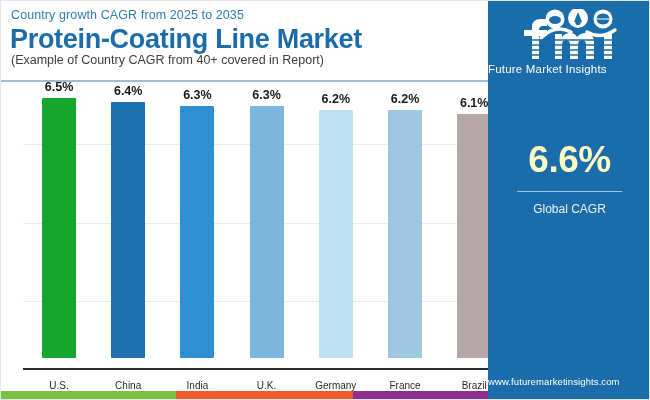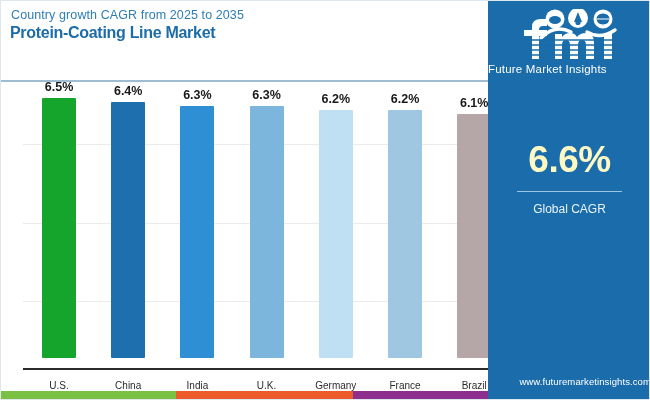--- a/index.html
+++ b/index.html
@@ -39,21 +39,21 @@
     position: absolute;
     left: 10px; top: 7px;
     font-size: 12.5px;
     color: #2e7eb5;
     letter-spacing: 0.1px;
     white-space: nowrap;
   }
   #main-title {
     position: absolute;
     left: 9px; top: 23px;
-    font-size: 16px;
+    font-size: 27px;
     font-weight: bold;
     color: #1b6ca8;
     letter-spacing: -0.3px;
     white-space: nowrap;
   }
   #subtitle {
     position: absolute;
     left: 10px; top: 52px;
     font-size: 12.5px;
     color: #3c4043;
@@ -183,36 +183,37 @@
   #cagr-caption-1, #cagr-caption-2 {
     font-size: 12px;
     color: #eaf3fa;
     line-height: 1.45;
   }
   #panel-url {
     position: absolute;
     left: 0;
     bottom: 14px;
     width: 163px;
-    text-align: right;
+    text-align: left;
     font-size: 9.5px;
     color: #ffffff;
     letter-spacing: 0.1px;
   }
 </style>
 </head>
 <body>
 
 <div id="page">
 
   <div id="left-region">
 
     <div id="header">
       <div id="eyebrow">Country growth CAGR from 2025 to 2035</div>
       <div id="main-title">Protein-Coating Line Market</div>
+      <div id="subtitle">(Example of Country CAGR from 40+ covered in Report)</div>
       <div id="header-rule"></div>
     </div>
 
     <div id="plot">
       <div class="gridline" id="grid-1"></div>
       <div class="gridline" id="grid-2"></div>
       <div class="gridline" id="grid-3"></div>
       <div id="bars-layer">
           <div class="bar-group" style="left: 33px; height: 260px;">
             <div class="bar" style="height: 260px; background: rgb(22, 165, 44);"></div>

